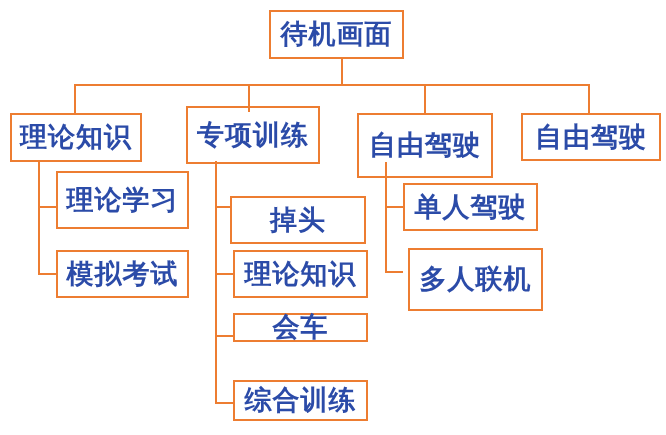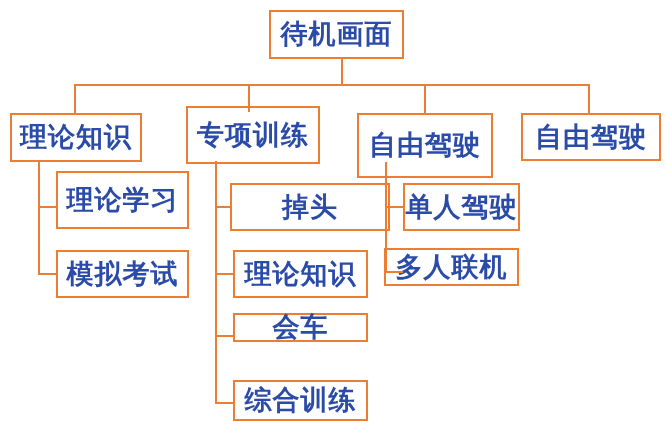--- a/index.html
+++ b/index.html
@@ -48,27 +48,27 @@
   <div class="node" style="left:269px; top:10px;  width:135px; height:49px">待机画面</div>
 
   <div class="node" style="left:10px;  top:113px; width:132px; height:49px">理论知识</div>
   <div class="node" style="left:186px; top:106px; width:134px; height:58px">专项训练</div>
   <div class="node" style="left:357px; top:113px; width:136px; height:65px">自由驾驶</div>
   <div class="node" style="left:521px; top:113px; width:140px; height:48px">自由驾驶</div>
 
   <div class="node" style="left:56px;  top:171px; width:133px; height:58px">理论学习</div>
   <div class="node" style="left:56px;  top:250px; width:133px; height:48px">模拟考试</div>
 
-  <div class="node" style="left:230px; top:183px; width:160px; height:48px">掉头</div>
+  <div class="node" style="left:230px; top:196px; width:136px; height:48px">掉头</div>
   <div class="node" style="left:233px; top:250px; width:135px; height:48px">理论知识</div>
   <div class="node" style="left:233px; top:313px; width:135px; height:29px">会车</div>
   <div class="node" style="left:233px; top:380px; width:135px; height:41px">综合训练</div>
 
-  <div class="node" style="left:403px; top:183px; width:117px; height:48px">单人驾驶</div>
-  <div class="node" style="left:384px; top:248px; width:135px; height:38px">多人联机</div>
+  <div class="node" style="left:403px; top:183px; width:135px; height:48px">单人驾驶</div>
+  <div class="node" style="left:408px; top:248px; width:135px; height:63px">多人联机</div>
 
   <div class="line" style="left:341px; top:59px;  width:2px;   height:26px"></div>
   <div class="line" style="left:74px;  top:84px;  width:516px; height:2px"></div>
   <div class="line" style="left:74px;  top:84px;  width:2px;   height:29px"></div>
   <div class="line" style="left:248px; top:84px;  width:2px;   height:28px"></div>
   <div class="line" style="left:424px; top:84px;  width:2px;   height:29px"></div>
   <div class="line" style="left:588px; top:84px;  width:2px;   height:29px"></div>
 
   <div class="line" style="left:38px;  top:162px; width:2px;   height:113px"></div>
   <div class="line" style="left:38px;  top:206px; width:18px;  height:2px"></div>

